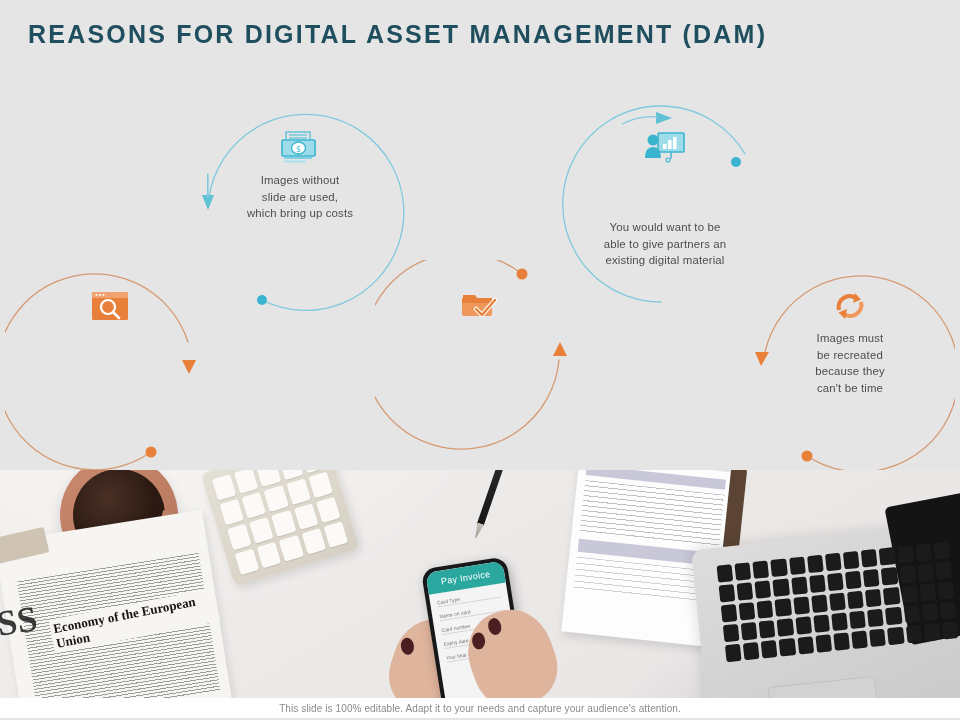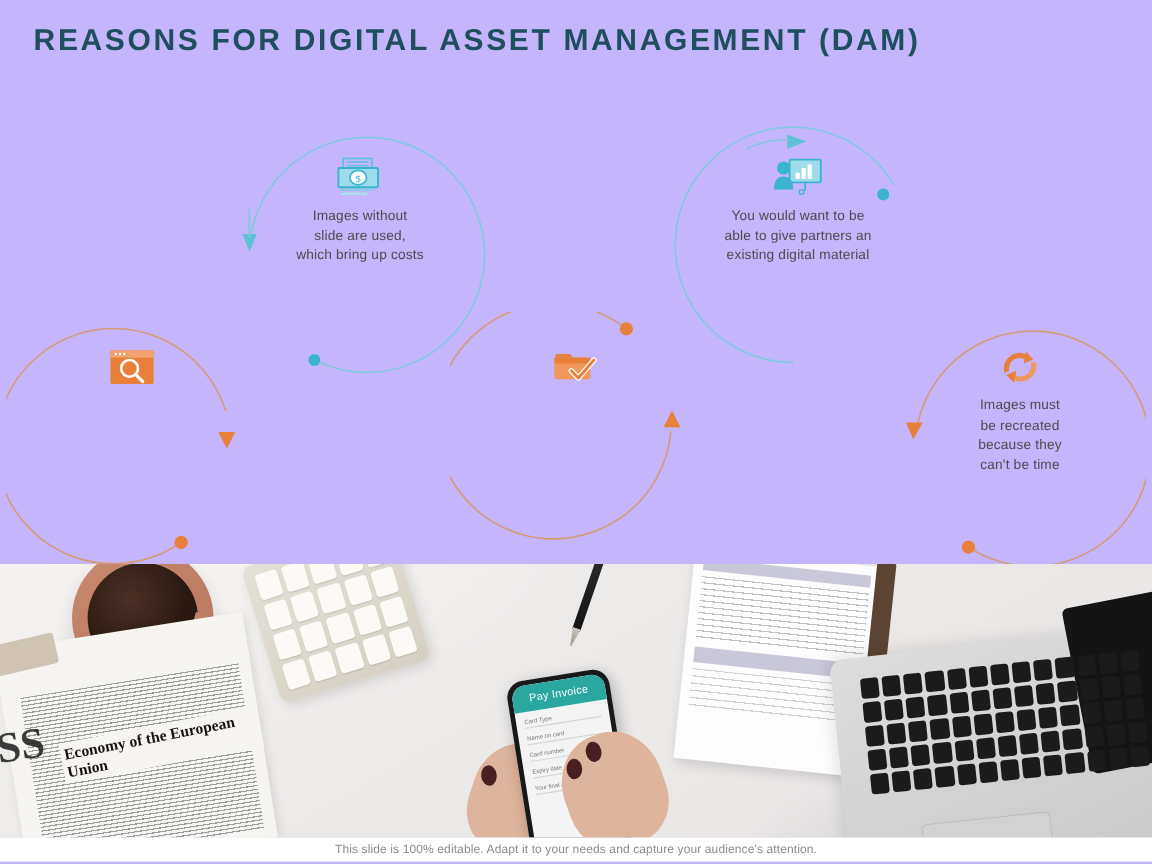--- a/index.html
+++ b/index.html
@@ -3,21 +3,21 @@
 <meta charset="utf-8">
 <style>
   html,body{margin:0;padding:0;}
   body{
     width:960px;height:720px;
     background:#ffffff;
     font-family:"Liberation Sans","DejaVu Sans",sans-serif;
     overflow:hidden;
     position:relative;
   }
-  .slide{position:relative;width:960px;height:720px;background:#c4b5fd;overflow:hidden;}
+  .slide{position:relative;width:960px;height:720px;background:#e5e5e5;overflow:hidden;}
 
   
   .title{
     position:absolute;left:28px;top:20px;
     font-size:25px;font-weight:bold;
     letter-spacing:2.2px;
     color:#1f4e5f;
     white-space:nowrap;
     font-family:"Liberation Sans","DejaVu Sans",sans-serif;
   }
@@ -34,21 +34,21 @@
   .node .label{
     position:absolute;left:50%;transform:translateX(-50%);
     top:70px;width:186px;
     text-align:center;
     font-size:11.4px;
     line-height:16.5px;
     color:#4d4d4d;
     font-family:"Liberation Sans","DejaVu Sans",sans-serif;
     letter-spacing:0.15px;
   }
-  .node.wide .label{width:196px;}
+  .node.wide .label{width:196px;margin-top:47px;}
 
   
   .photo{
     position:absolute;left:0;top:470px;width:960px;height:228px;
     overflow:hidden;background:#efeceb;
   }
   .photo .bg{
     position:absolute;inset:0;
     background:
       radial-gradient(ellipse 300px 200px at 82% 120%, #cfcfcf 0%, rgba(207,207,207,0) 60%),

